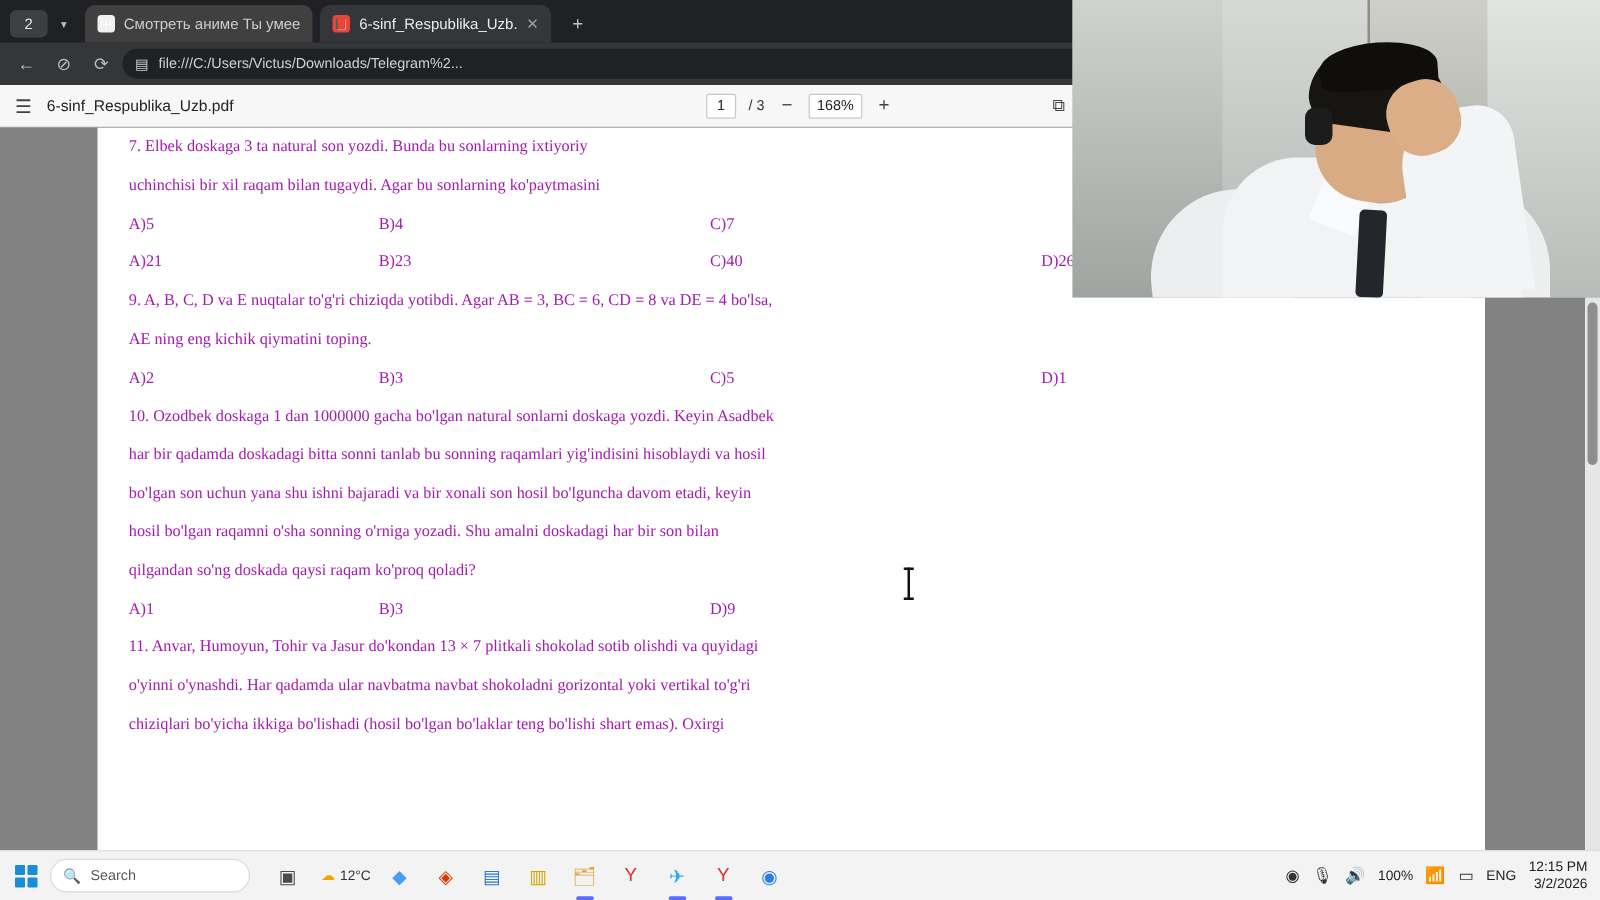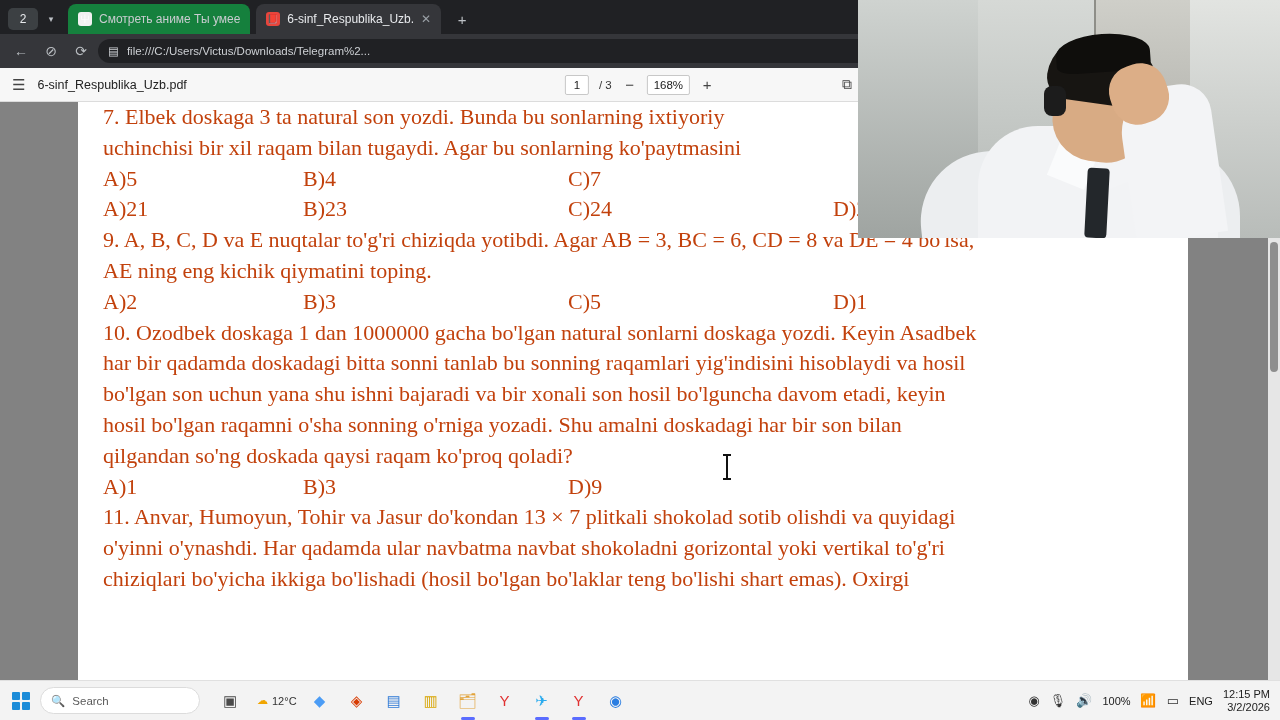--- a/index.html
+++ b/index.html
@@ -26,21 +26,21 @@
     width: 22px; height: 22px; margin-bottom: 4px; margin-left: 2px;
     display: flex; align-items: center; justify-content: center;
     color: #bdc1c6; font-size: 9px;
   }
   .tab {
     height: 30px; display: flex; align-items: center; gap: 7px;
     padding: 0 10px; border-radius: 8px 8px 0 0;
     font-size: 12px; color: #c9ccd0; max-width: 250px;
     margin-left: 6px;
   }
-  .tab.inactive { background: #15803d; }
+  .tab.inactive { background: #404040; }
   .tab.active { background: #35363a; color: #e8eaed; }
   .tab .favicon {
     width: 14px; height: 14px; border-radius: 3px; flex: none;
     display: flex; align-items: center; justify-content: center;
     font-size: 9px; color: #fff;
   }
   .fav-white { background: #f1f1f1; color: #444; }
   .fav-red { background: #e8453c; }
   .tab .label {
     white-space: nowrap; overflow: hidden; text-overflow: ellipsis;
@@ -113,23 +113,23 @@
   .pdfpage {
     position: absolute; top: 102px; left: 0; width: 1280px; height: 578px;
     background: #828282; overflow: hidden;
   }
   .paper {
     position: absolute; top: 0; left: 78px; width: 1110px; height: 578px;
     background: #fff;
   }
   .doc {
     position: absolute; top: 0; left: 0; width: 1110px;
-    padding: 0 25px; color: #c2410c;
+    padding: 0 25px; color: #a21caf;
     font-family: "Liberation Serif", serif;
-    font-size: 22px; line-height: 30.8px;
+    font-size: 13px; line-height: 30.8px;
   }
   .doc p { margin: 0; }
   .q { text-align: justify; }
   .q-first { margin-top: -6px; }
   .opts { display: flex; }
   .opt { display: inline-block; }
   .opt.a { width: 200px; }
   .opt.b { width: 265px; }
   .opt.c { width: 265px; }
   .cursor-beam {
@@ -359,21 +359,21 @@
         <p class="q">uchinchisi  bir xil raqam bilan tugaydi. Agar bu sonlarning ko'paytmasini</p>
         <p class="opts">
           <span class="opt a">A)5</span>
           <span class="opt b">B)4</span>
           <span class="opt c">C)7</span>
         </p>
 
         <p class="opts">
           <span class="opt a">A)21</span>
           <span class="opt b">B)23</span>
-          <span class="opt c">C)24</span>
+          <span class="opt c">C)40</span>
           <span class="opt d">D)26</span>
         </p>
 
         <p class="q">9.  A, B, C, D va E nuqtalar to'g'ri chiziqda yotibdi. Agar AB = 3, BC = 6, CD = 8 va DE = 4 bo'lsa,</p>
         <p class="q">AE ning eng kichik qiymatini toping.</p>
         <p class="opts">
           <span class="opt a">A)2</span>
           <span class="opt b">B)3</span>
           <span class="opt c">C)5</span>
           <span class="opt d">D)1</span>

